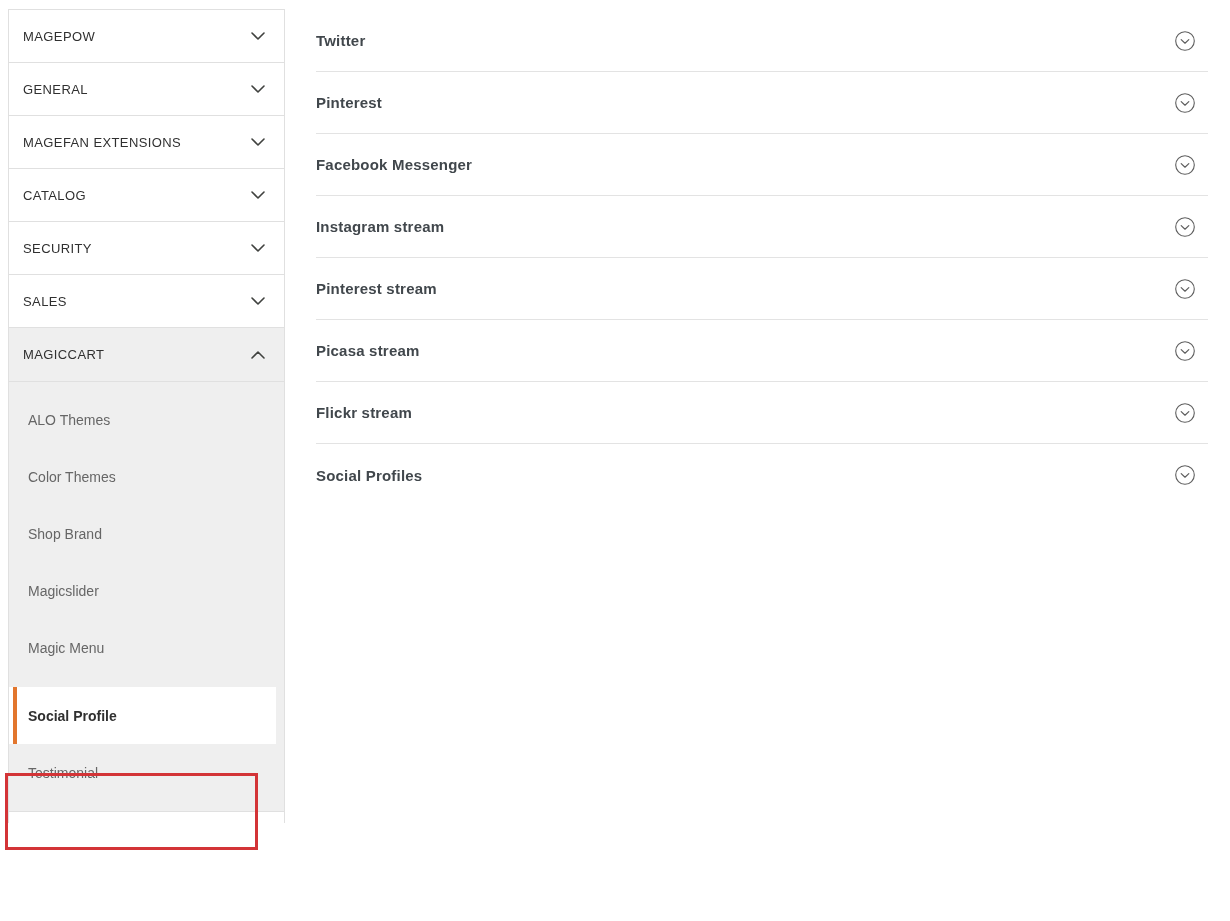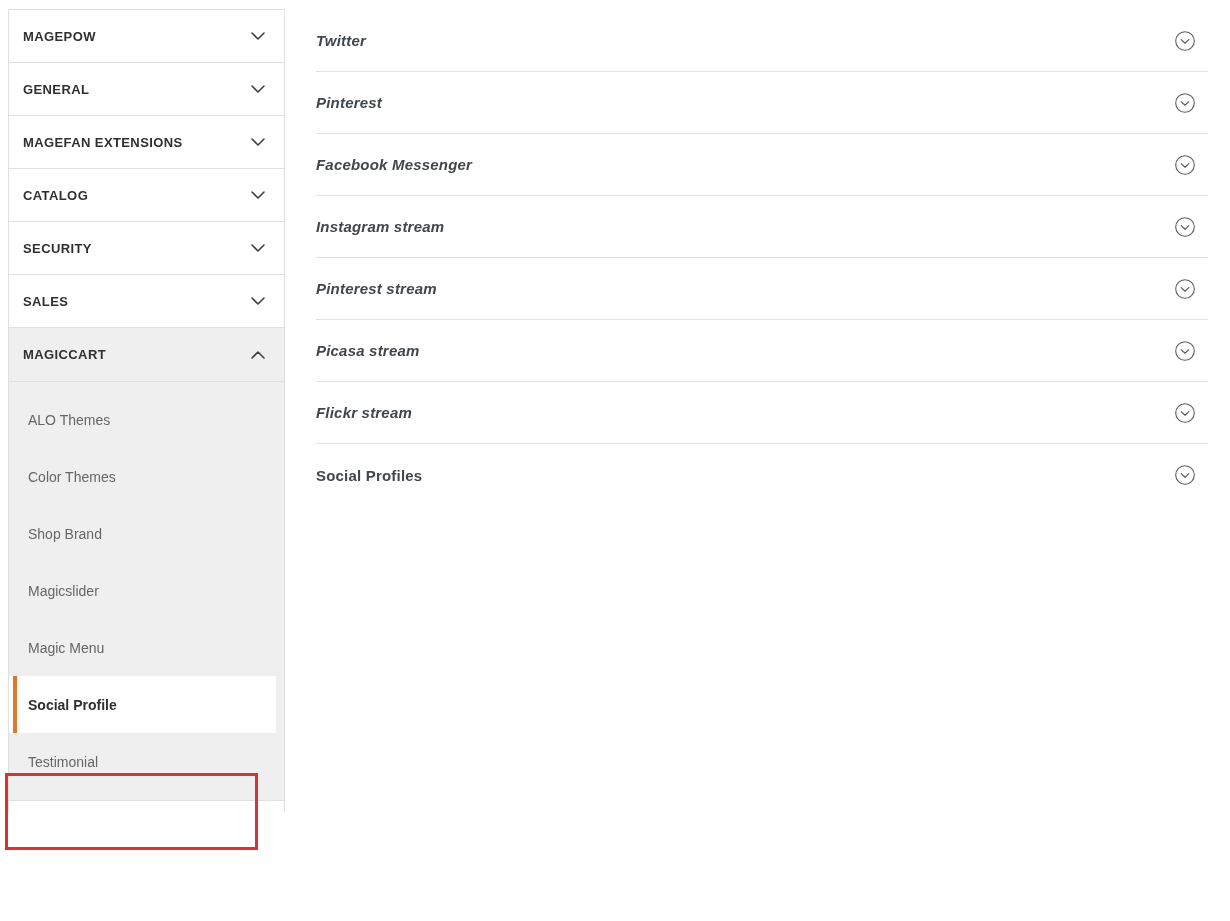--- a/index.html
+++ b/index.html
@@ -21,21 +21,21 @@
     align-items: center;
     justify-content: space-between;
     padding: 0 19px 0 14px;
     border-bottom: 1px solid var(--border-color);
     background: #fff;
     cursor: pointer;
   }
   .nav-section.expanded { background: var(--subnav-bg); border-bottom: none; gap: 18px; }
   .nav-section .nav-title {
     font-size: 13px;
-    font-weight: 700;
+    font-weight: 400;
     letter-spacing: 0.4px;
     color: var(--text-dark);
   }
   .nav-chevron { color: #40423f; display: flex; align-items: center; }
   .nav-chevron svg { display: block; }
   .nav-section.expanded .nav-chevron svg { transform: rotate(180deg); }
 
   .subnav {
     background: var(--subnav-bg);
     padding: 9px 8px 10px 0;
@@ -49,20 +49,21 @@
     padding-left: 19px;
     font-size: 14px;
     color: var(--text-muted);
     cursor: pointer;
     position: relative;
   }
   .subnav-item.active {
     background: #fff;
     color: var(--text-dark);
     font-weight: 700;
+    margin-top: 11px;
   }
   .subnav-item.active::before {
     content: "";
     position: absolute;
     left: 4px; top: 0; bottom: 0;
     width: 4px;
     background: var(--accent-orange);
   }
   .sidebar-partial-row { height: 11px; background: #fff; }
 
@@ -73,21 +74,21 @@
   }
   .config-row {
     height: 62px;
     display: flex;
     align-items: center;
     justify-content: space-between;
     padding-right: 12px;
     background: #fff;
     cursor: pointer;
   }
-  .config-row:not(:last-child) { border-bottom: 1px solid var(--divider-color); font-style: italic; }
+  .config-row:not(:last-child) { border-bottom: 1px solid var(--divider-color); }
   .config-row .row-label {
     font-size: 15px;
     font-weight: 700;
     color: #41474c;
     letter-spacing: 0.2px;
   }
   .expand-icon { display: flex; align-items: center; color: #5e5e5e; }
   .expand-icon svg { display: block; }
 
   

